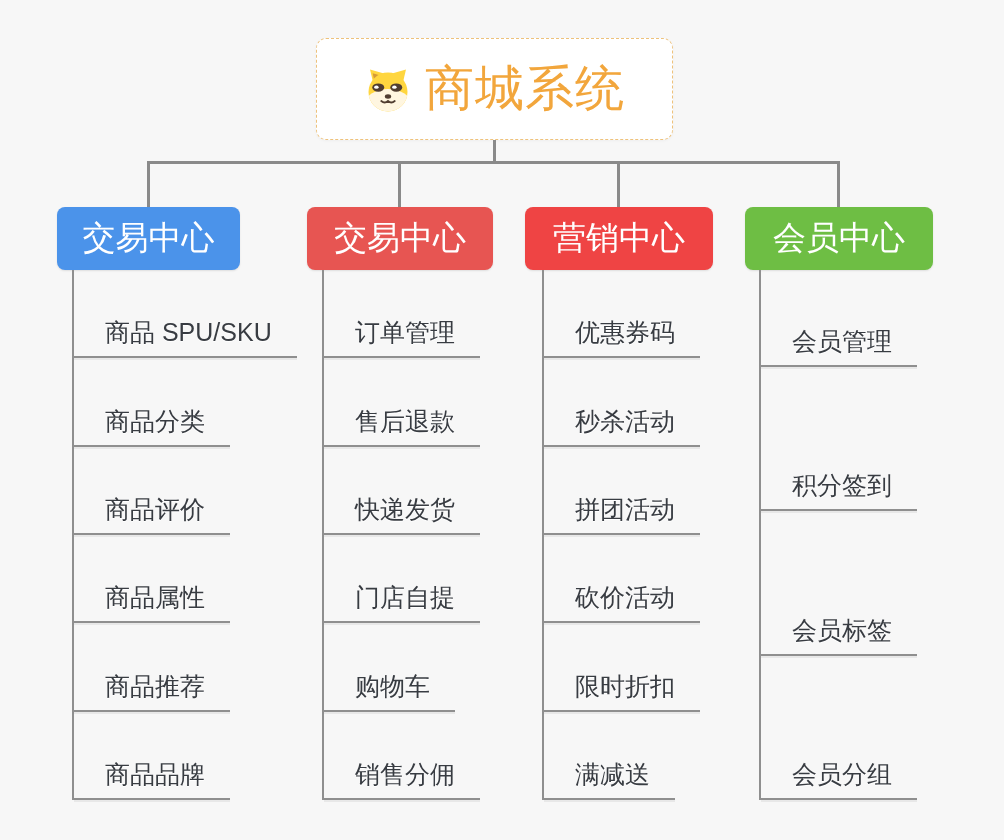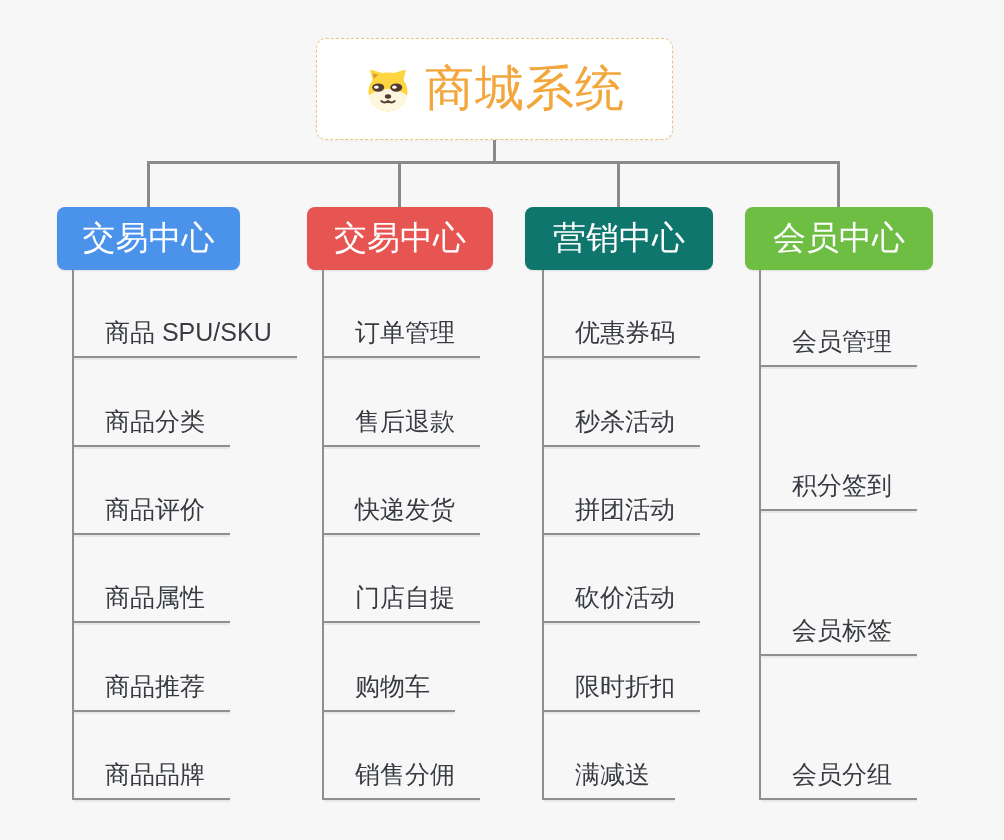--- a/index.html
+++ b/index.html
@@ -100,21 +100,21 @@
   <div class="line" style="left:398px;top:161px;width:3px;height:46px;"></div>
   <div class="line" style="left:617px;top:161px;width:3px;height:46px;"></div>
   <div class="line" style="left:837px;top:161px;width:3px;height:46px;"></div>
 
   <div class="branch-box" style="left: 57px; width: 183px; background-color: rgb(75, 147, 234);">
     <span>交易中心</span>
   </div>
   <div class="branch-box" style="left: 307px; width: 186px; background-color: rgb(231, 85, 82);">
     <span>交易中心</span>
   </div>
-  <div class="branch-box" style="left: 525px; width: 188px; background-color: #0f766e; justify-content: center;">
+  <div class="branch-box" style="left: 525px; width: 188px; background-color: #ef4444; justify-content: center;">
     <span>营销中心</span>
   </div>
   <div class="branch-box" style="left: 745px; width: 188px; background-color: rgb(110, 190, 68);">
     <span>会员中心</span>
   </div>
 
   <div class="leaf-column" style="left:322px;">
     <div class="leaf-row">
         <span class="leaf-label">订单管理</span>
       </div>

